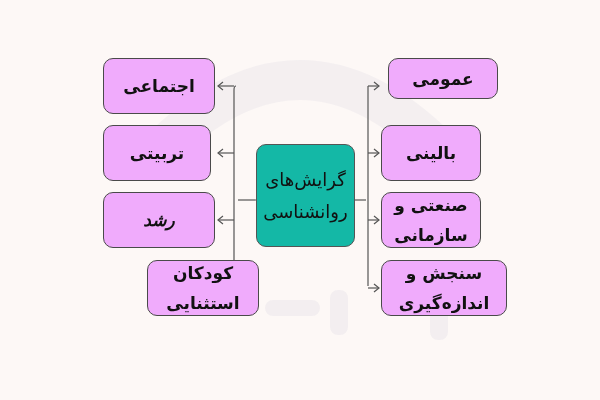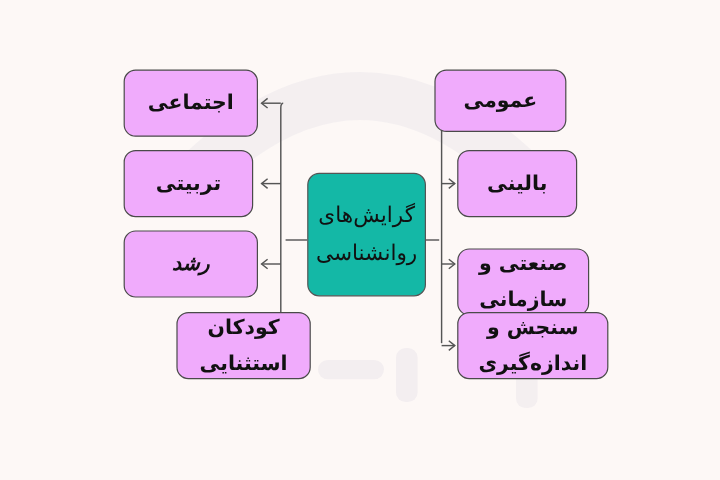--- a/index.html
+++ b/index.html
@@ -61,24 +61,24 @@
 <div class="box" style="left:103px;top:125px;width:108px;height:56px;">
   <span>تربیتی</span>
   </div>
 <div class="box" style="left:103px;top:192px;width:112px;height:56px;font-style:italic;">
   <span>رشد</span>
   </div>
 <div class="box" style="left:103px;top:260px;width:112px;height:56px;margin-left:44px;">
   <span>کودکان استثنایی</span>
   </div>
 
-<div class="box" style="left:362px;top:58px;width:110px;height:52px;">
+<div class="box" style="left:388px;top:58px;width:110px;height:41px;">
   <span>عمومی</span>
   </div>
 <div class="box" style="left:381px;top:125px;width:100px;height:56px;">
   <span>بالینی</span>
   </div>
-<div class="box" style="left:381px;top:192px;width:110px;height:56px;margin-top:15px;">
+<div class="box" style="left:381px;top:192px;width:100px;height:56px;">
   <span>صنعتی و سازمانی</span>
   </div>
 <div class="box" style="left:381px;top:260px;width:126px;height:56px;">
   <span>سنجش و اندازه‌گیری</span>
   </div>
 
 </body></html>

